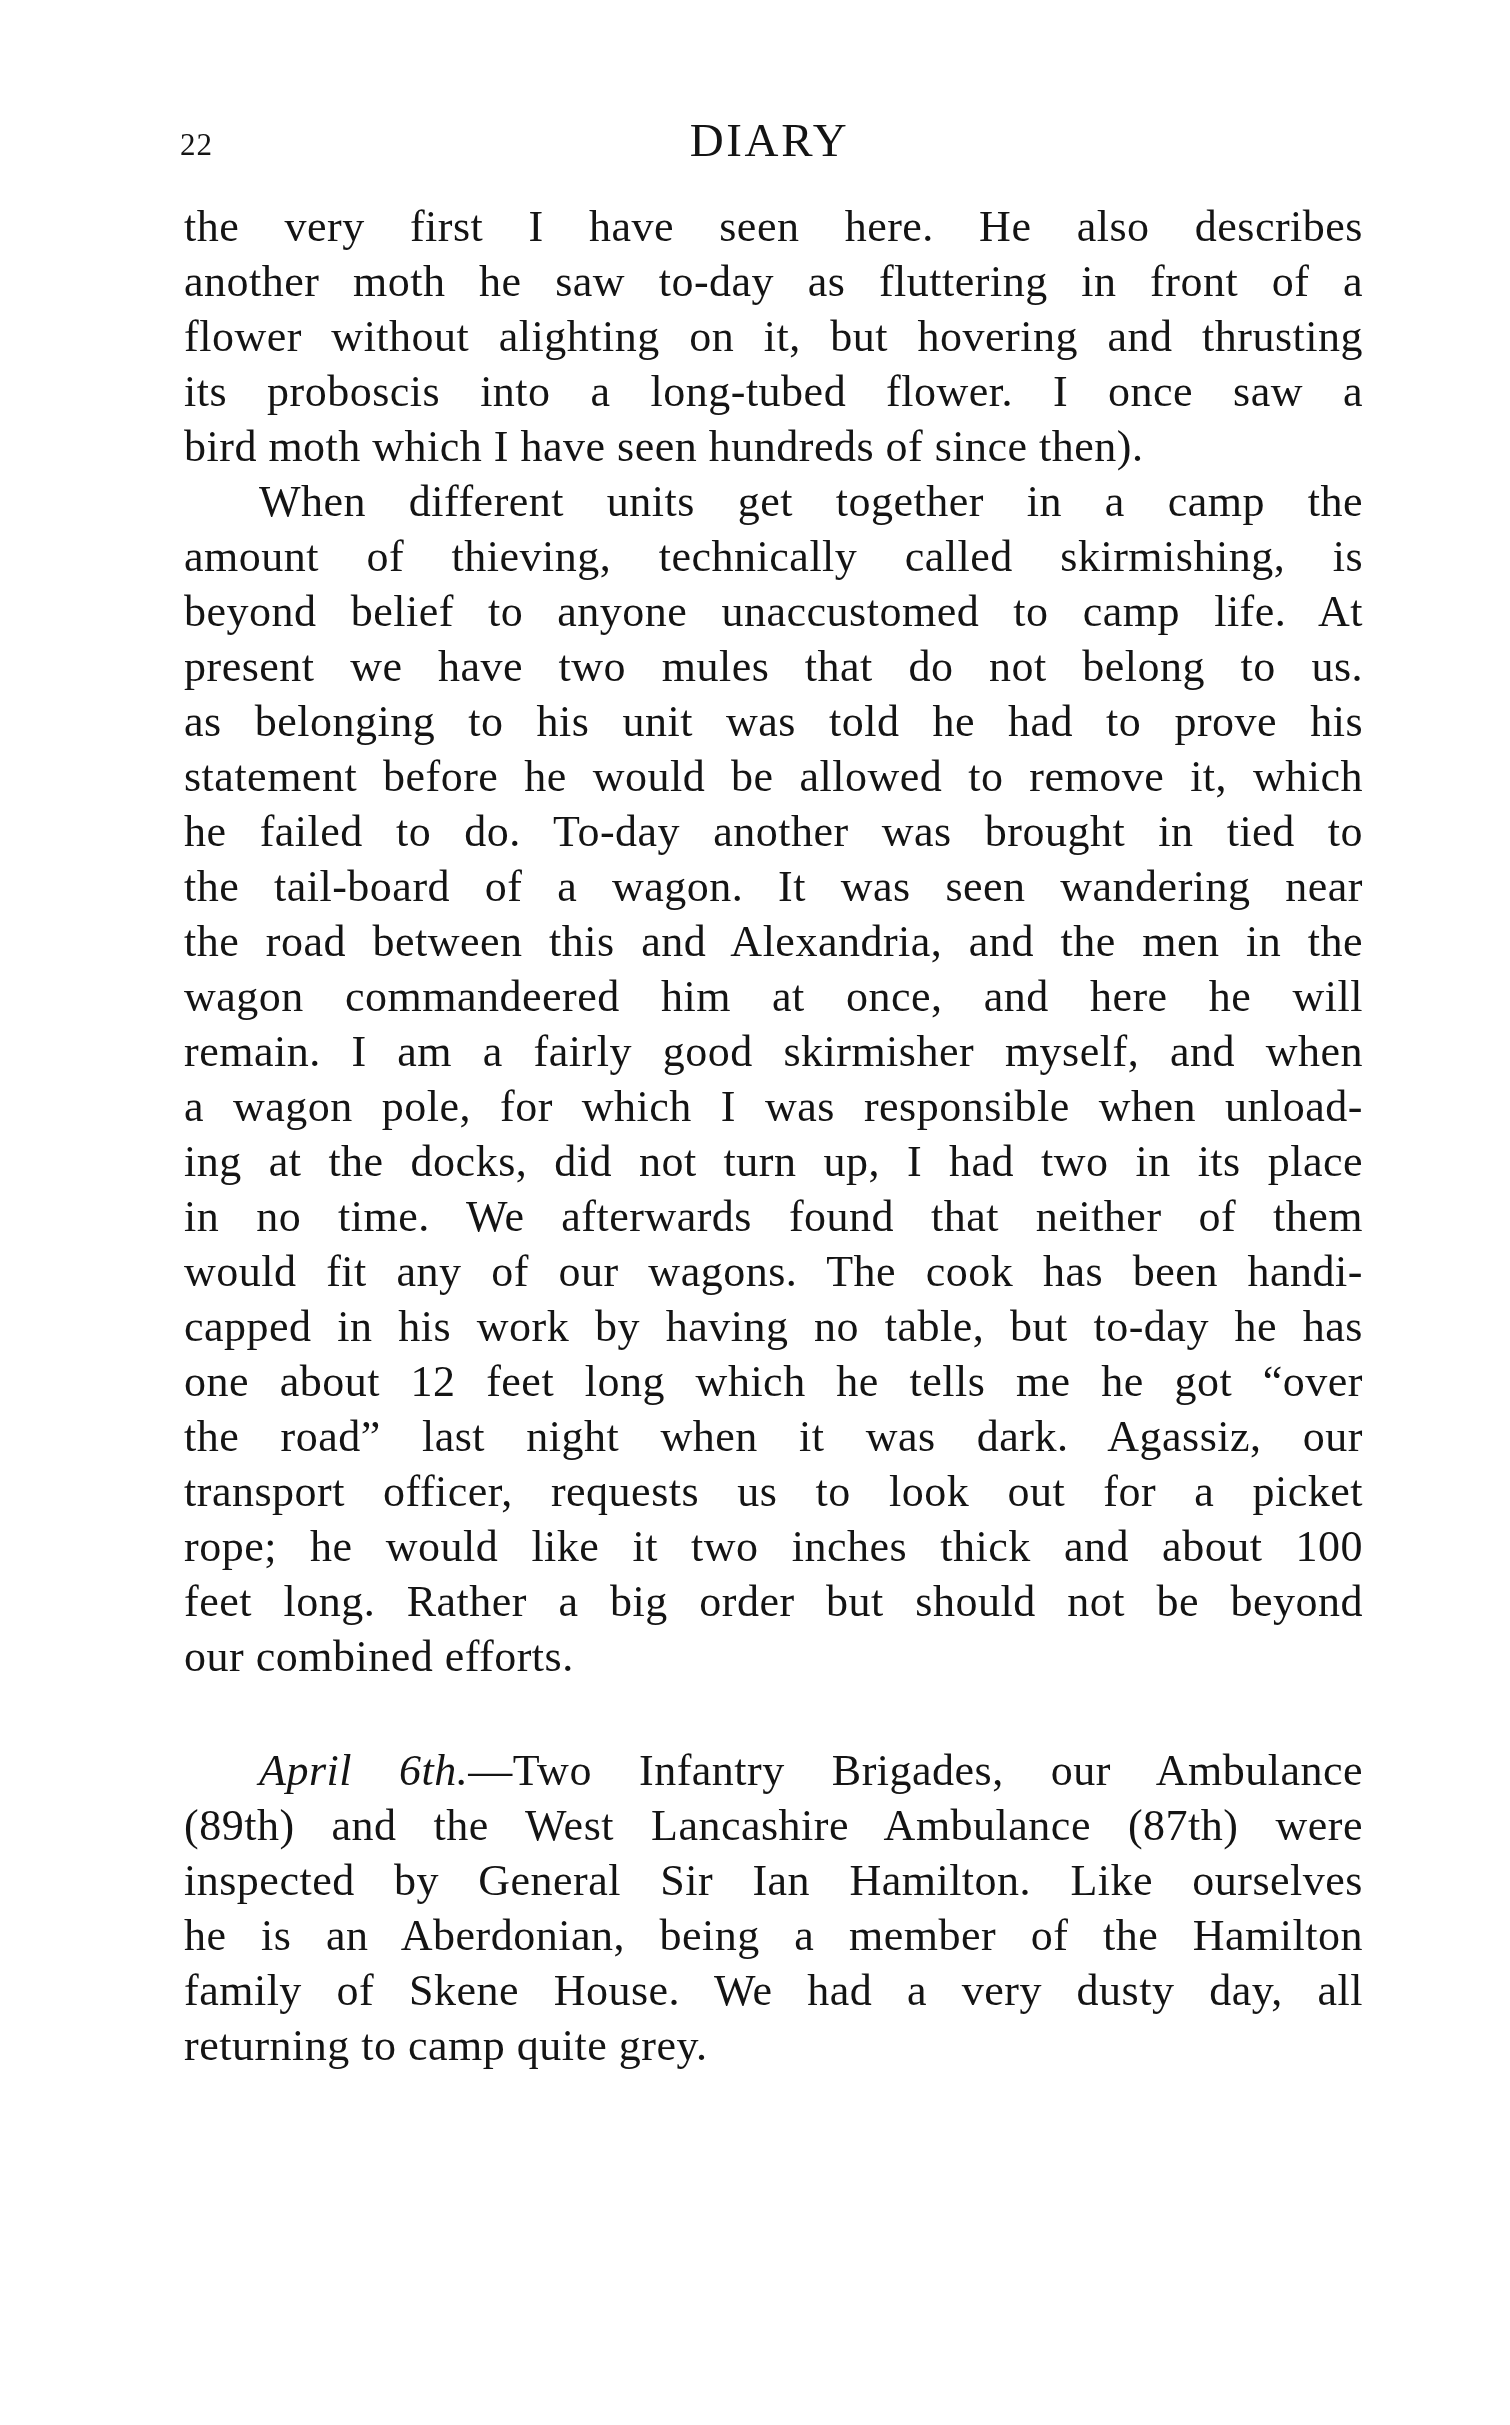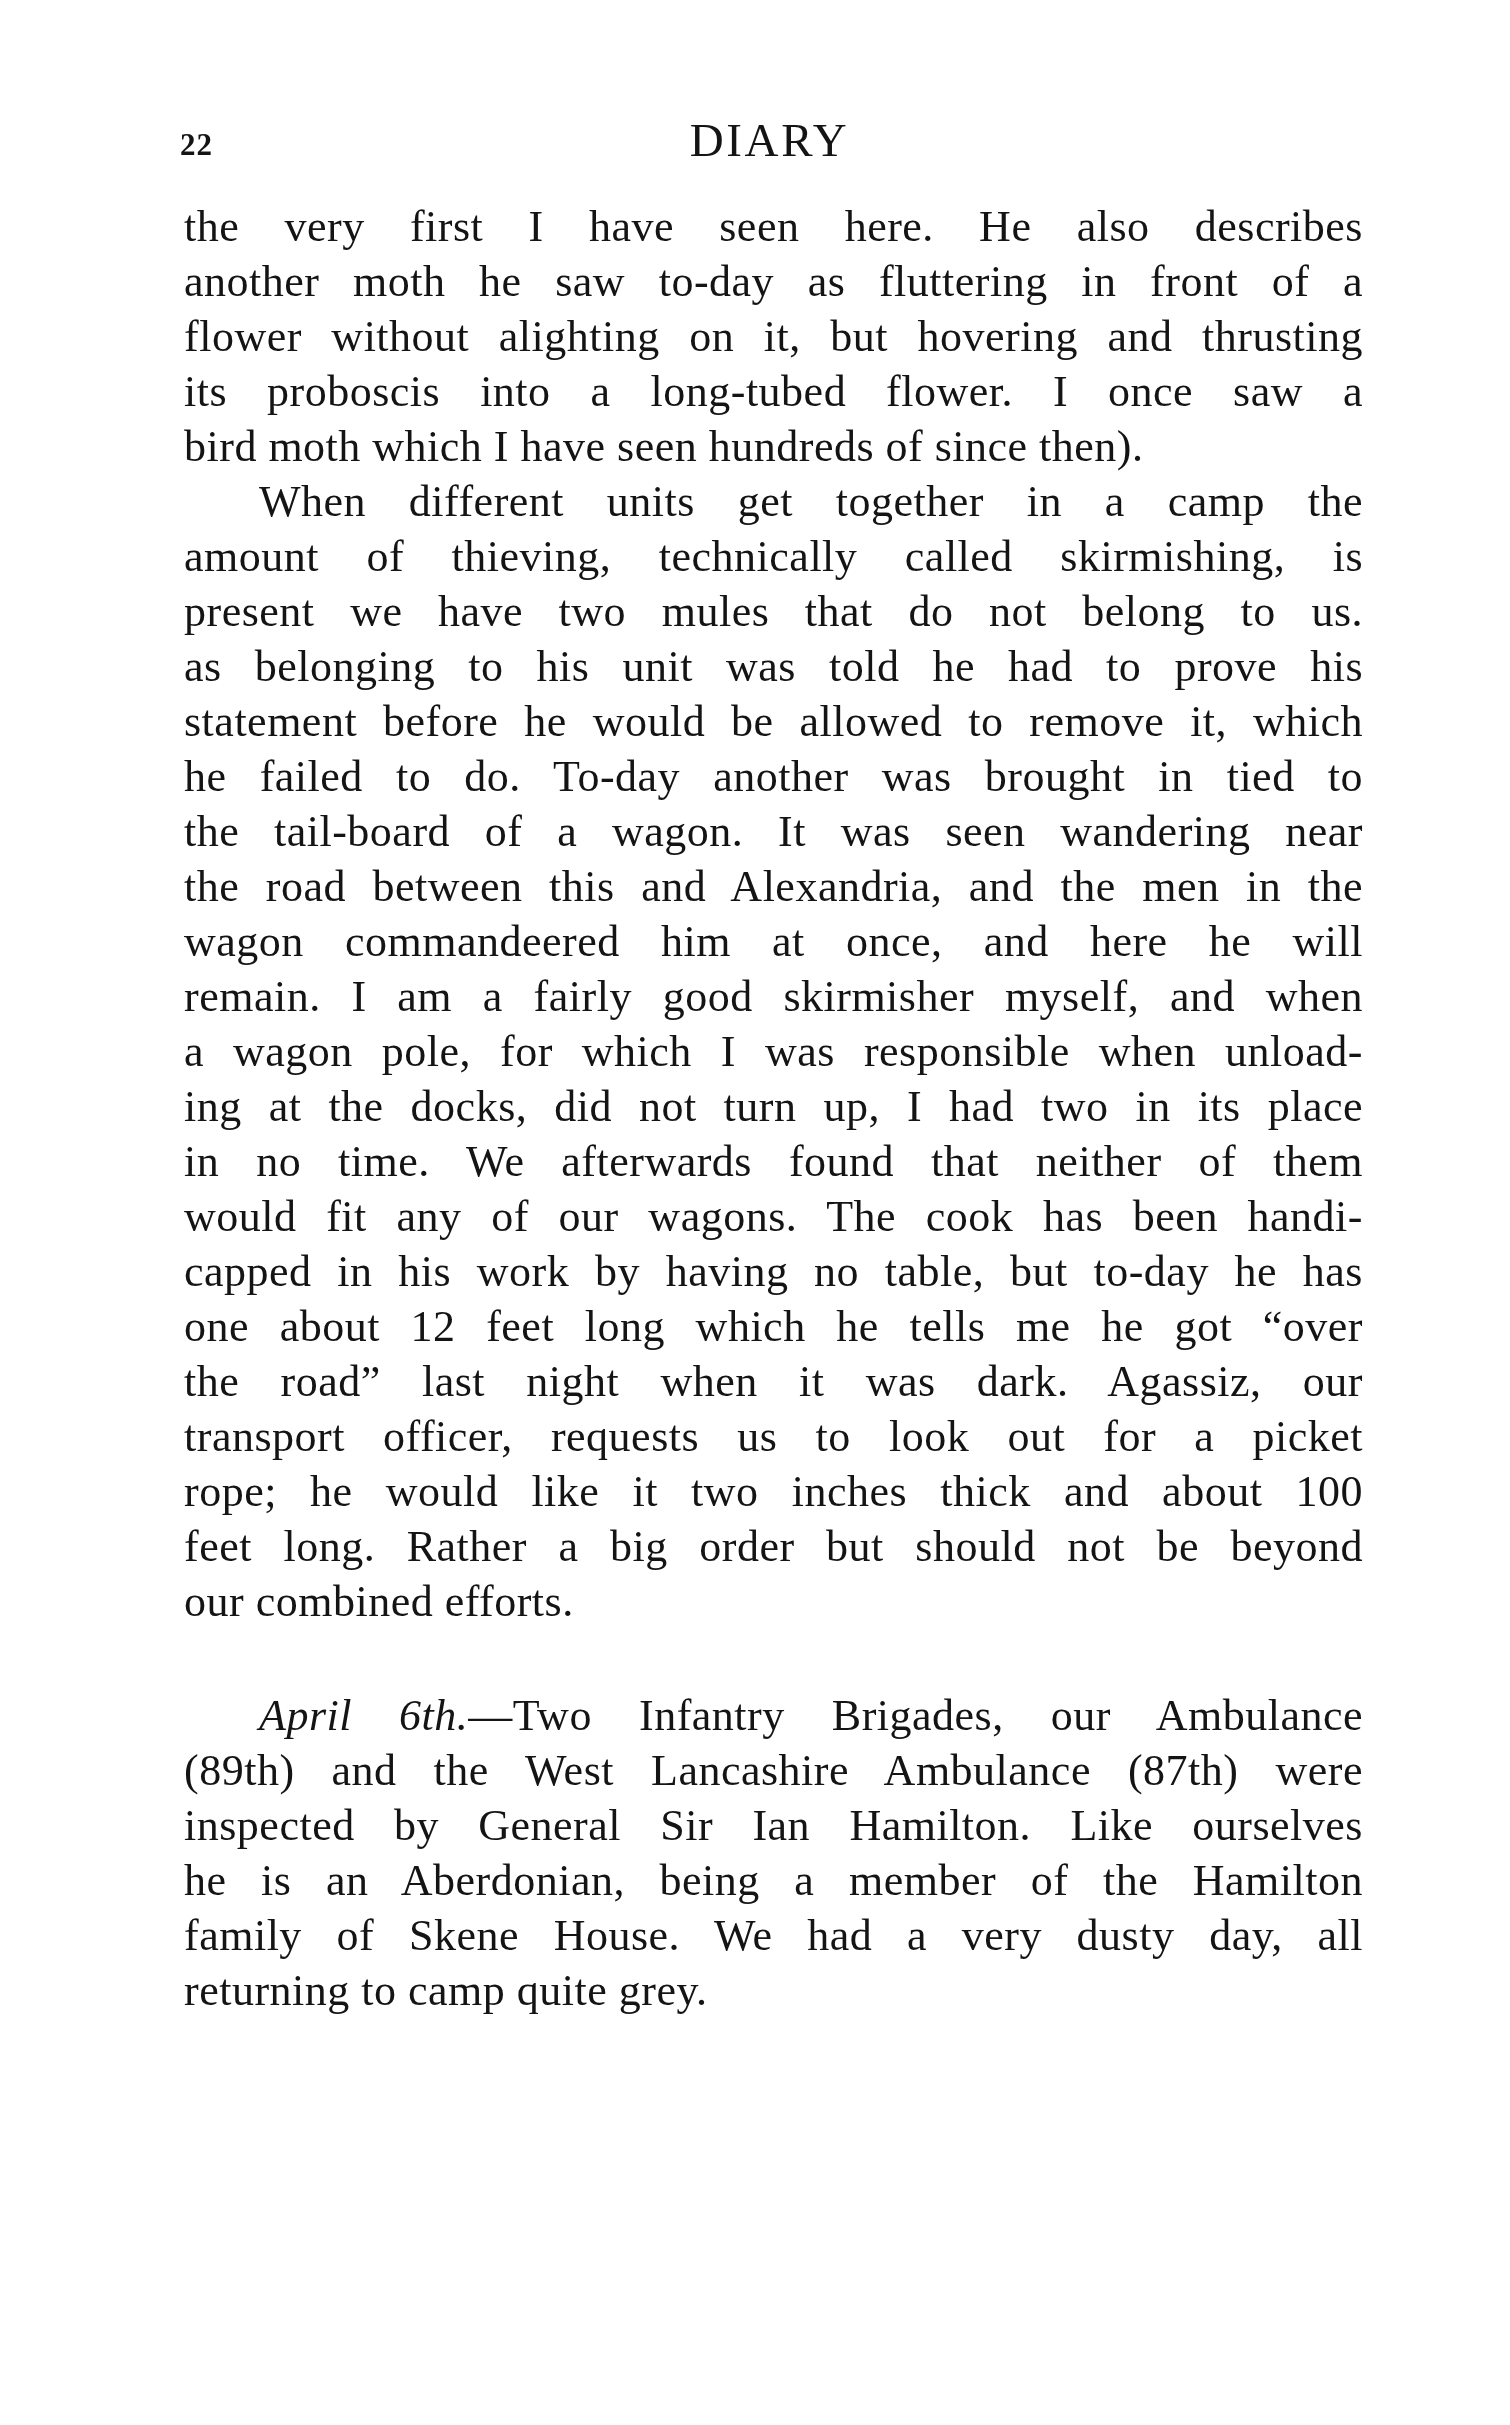--- a/index.html
+++ b/index.html
@@ -21,21 +21,21 @@
       top: 0;
       width: 1511px;
       height: 2426px;
       background: #ffffff;
     }
     .page-number {
       position: absolute;
       left: 180px;
       top: 126px;
       font-size: 31px;
-      font-weight: bold;
+      font-weight: normal;
       line-height: 37px;
       letter-spacing: 0.9px;
     }
     .running-head {
       position: absolute;
       left: 0;
       width: 1539px;
       top: 115px;
       text-align: center;
       font-size: 47px;
@@ -88,20 +88,21 @@
   <div class="body-text">
 
     <div class="paragraph">
       <span class="line">the very first I have seen here.  He also describes</span>
       <span class="line">another moth he saw to-day as fluttering in front of a</span>
       <span class="line">flower without alighting on it, but hovering and thrusting</span>
       <span class="line">its proboscis into a long-tubed flower.  I once saw a</span>
       <span class="line last">bird moth which I have seen hundreds of since then).</span>
       <span class="line indent">When different units get together in a camp the</span>
       <span class="line">amount of thieving, technically called skirmishing, is</span>
+      <span class="line">beyond belief to anyone unaccustomed to camp life.  At</span>
       <span class="line">present we have two mules that do not belong to us.</span>
       <span class="line">as belonging to his unit was told he had to prove his</span>
       <span class="line">statement before he would be allowed to remove it, which</span>
       <span class="line">he failed to do.  To-day another was brought in tied to</span>
       <span class="line">the tail-board of a wagon.  It was seen wandering near</span>
       <span class="line">the road between this and Alexandria, and the men in the</span>
       <span class="line">wagon commandeered him at once, and here he will</span>
       <span class="line">remain.  I am a fairly good skirmisher myself, and when</span>
       <span class="line">a wagon pole, for which I was responsible when unload-</span>
       <span class="line">ing at the docks, did not turn up, I had two in its place</span>

